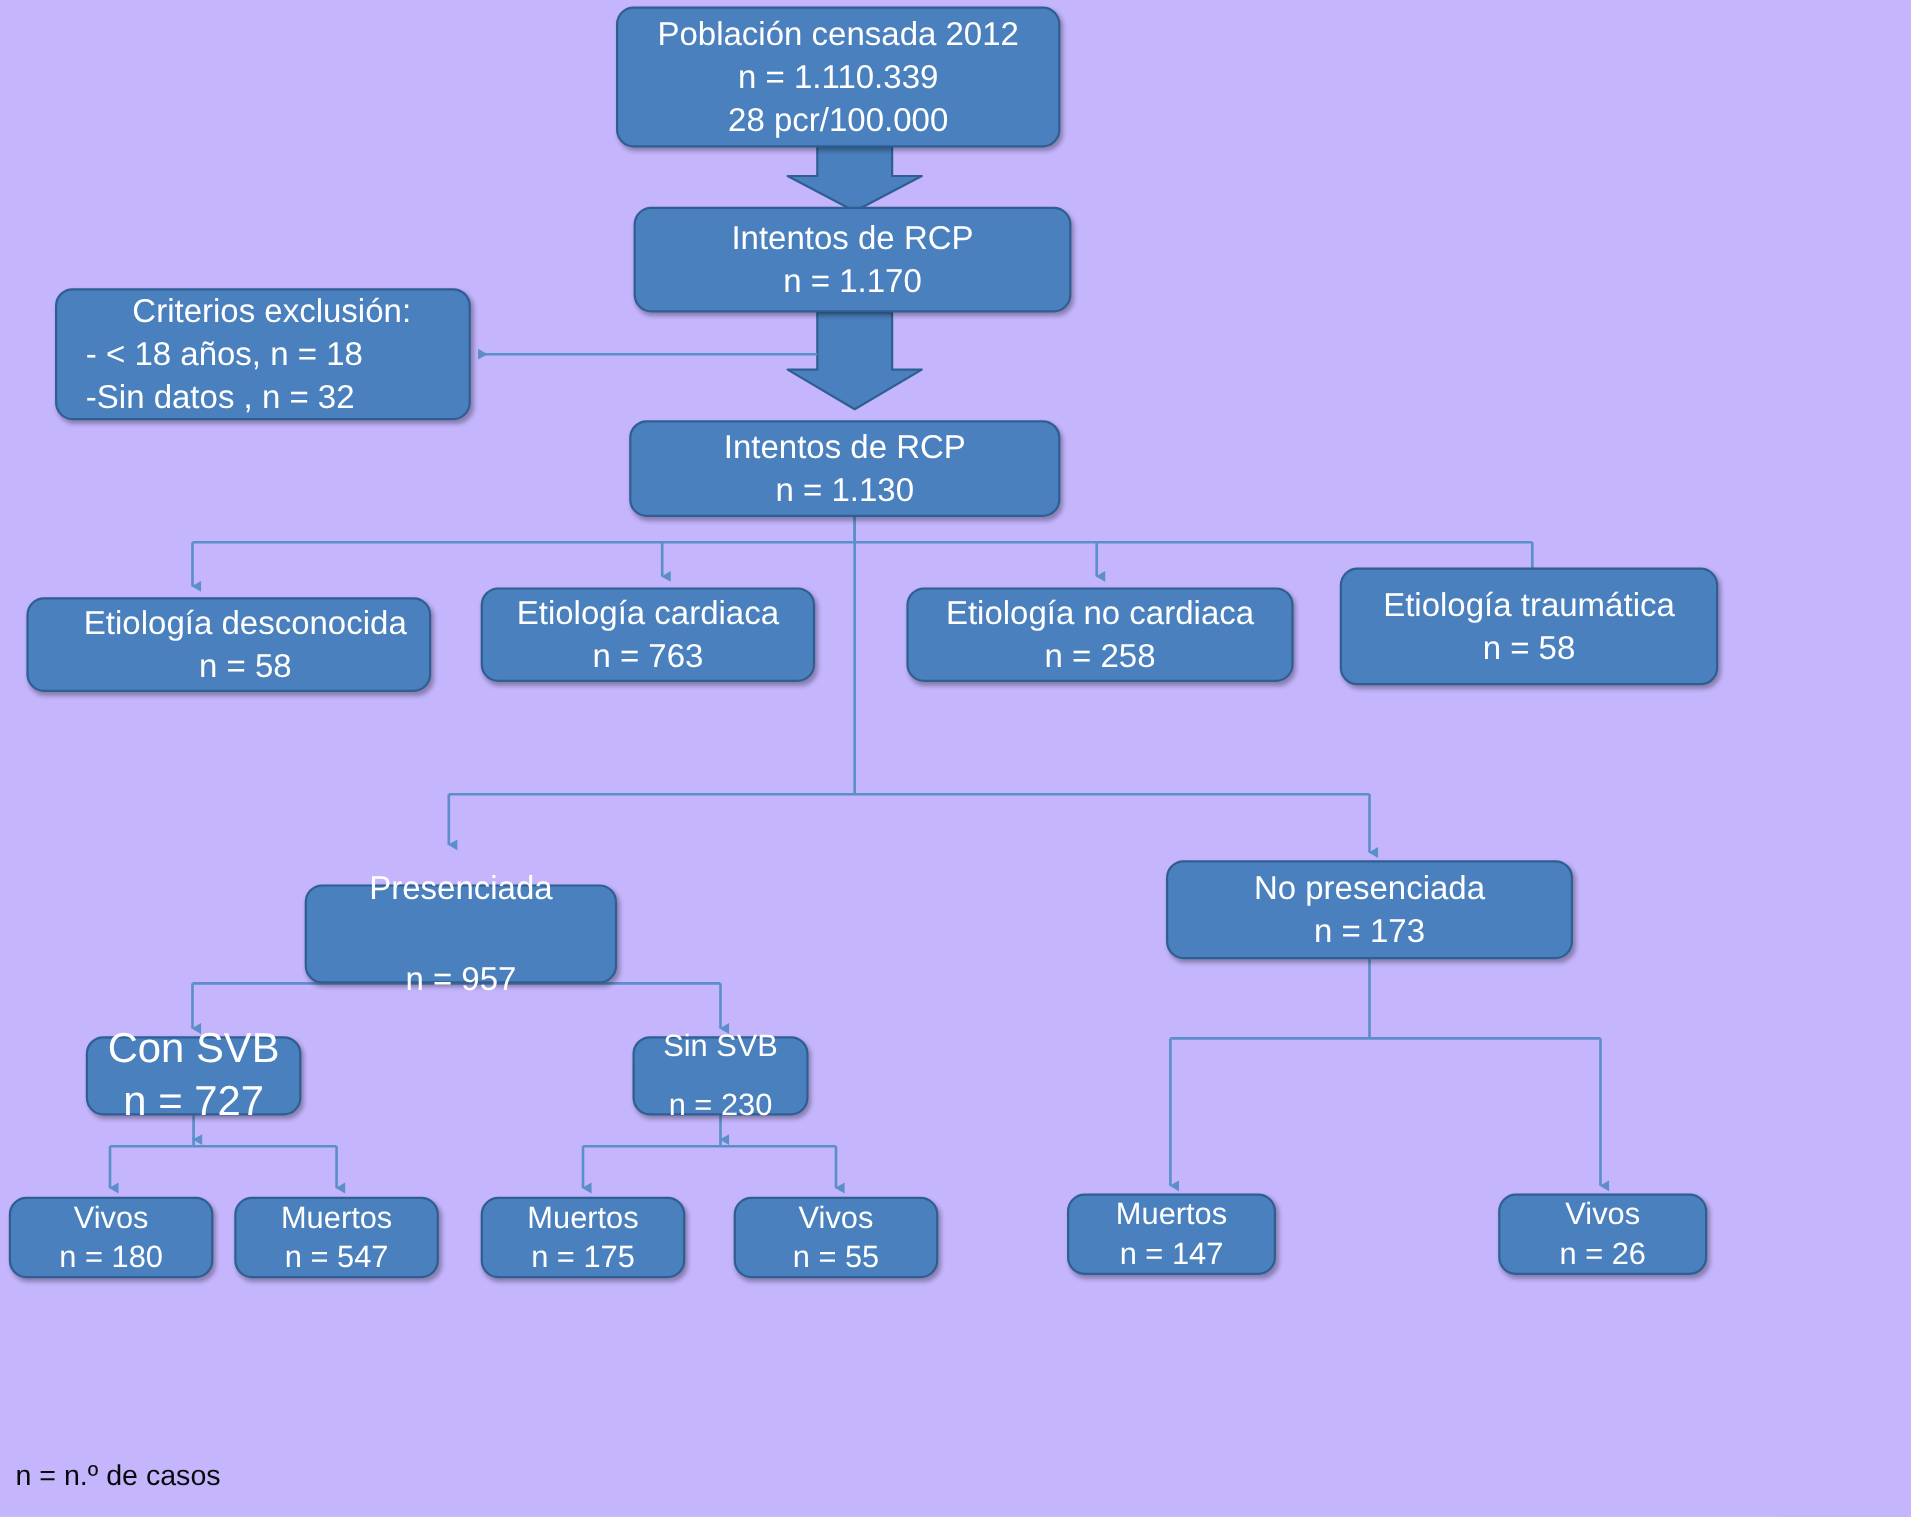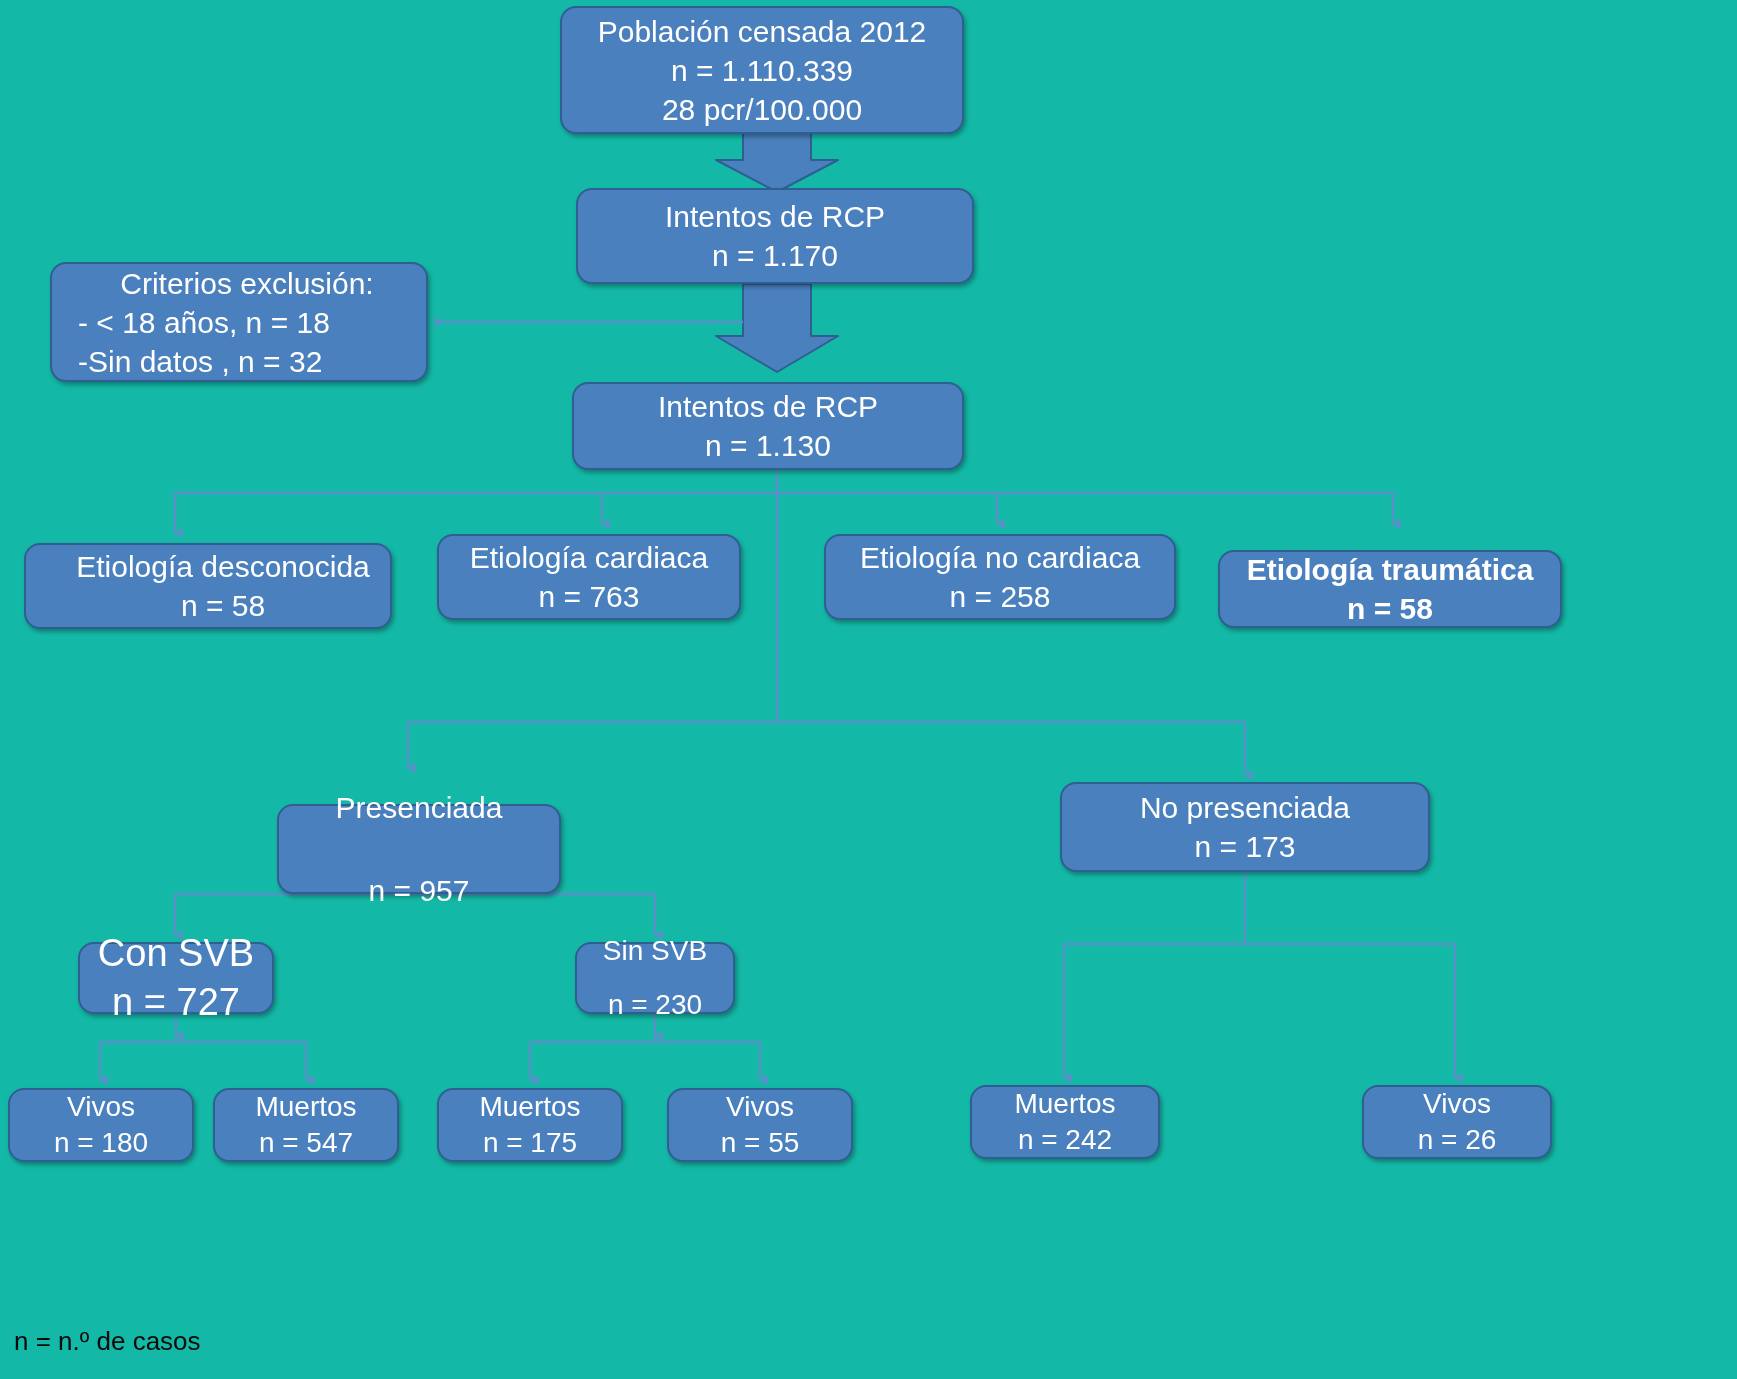--- a/index.html
+++ b/index.html
@@ -7,21 +7,21 @@
     padding: 0;
     background: #ffffff;
   }
   body {
     font-family: "Liberation Sans", sans-serif;
   }
   #canvas {
     position: relative;
     width: 1737px;
     height: 1379px;
-    background: #14b8a6;
+    background: #c4b5fd;
     overflow: hidden;
   }
   svg.wires {
     position: absolute;
     left: 0;
     top: 0;
     width: 1737px;
     height: 1379px;
     pointer-events: none;
   }
@@ -164,21 +164,21 @@
   <div class="node" style="left:437px; top:534px; width:304px; height:86px;">
     <span class="ln">Etiología cardiaca</span>
     <span class="ln">n = 763</span>
   </div>
 
   <div class="node" style="left:824px; top:534px; width:352px; height:86px;">
     <span class="ln">Etiología no cardiaca</span>
     <span class="ln">n = 258</span>
   </div>
 
-  <div class="node" style="left:1218px; top:550px; width:344px; height:78px;font-weight:bold;">
+  <div class="node" style="left:1218px; top:516px; width:344px; height:107px;">
     <span class="ln">Etiología traumática</span>
     <span class="ln">n = 58</span>
   </div>
 
   <div class="node" style="left:277px; top:804px; width:284px; height:90px;gap:44px;">
     <span class="ln">Presenciada</span>
     <span class="ln">n = 957</span>
   </div>
 
   <div class="node" style="left:1060px; top:782px; width:370px; height:90px;">
@@ -211,21 +211,21 @@
     <span class="ln">n = 175</span>
   </div>
 
   <div class="node" style="left:667px; top:1088px; width:186px; height:74px; font-size:28px;">
     <span class="ln">Vivos</span>
     <span class="ln">n = 55</span>
   </div>
 
   <div class="node" style="left:970px; top:1085px; width:190px; height:74px; font-size:28px;">
     <span class="ln">Muertos</span>
-    <span class="ln">n = 242</span>
+    <span class="ln">n = 147</span>
   </div>
 
   <div class="node" style="left:1362px; top:1085px; width:190px; height:74px; font-size:28px;">
     <span class="ln">Vivos</span>
     <span class="ln">n = 26</span>
   </div>
 
   <div class="footnote">n = n.º de casos</div>
 
 </div>

